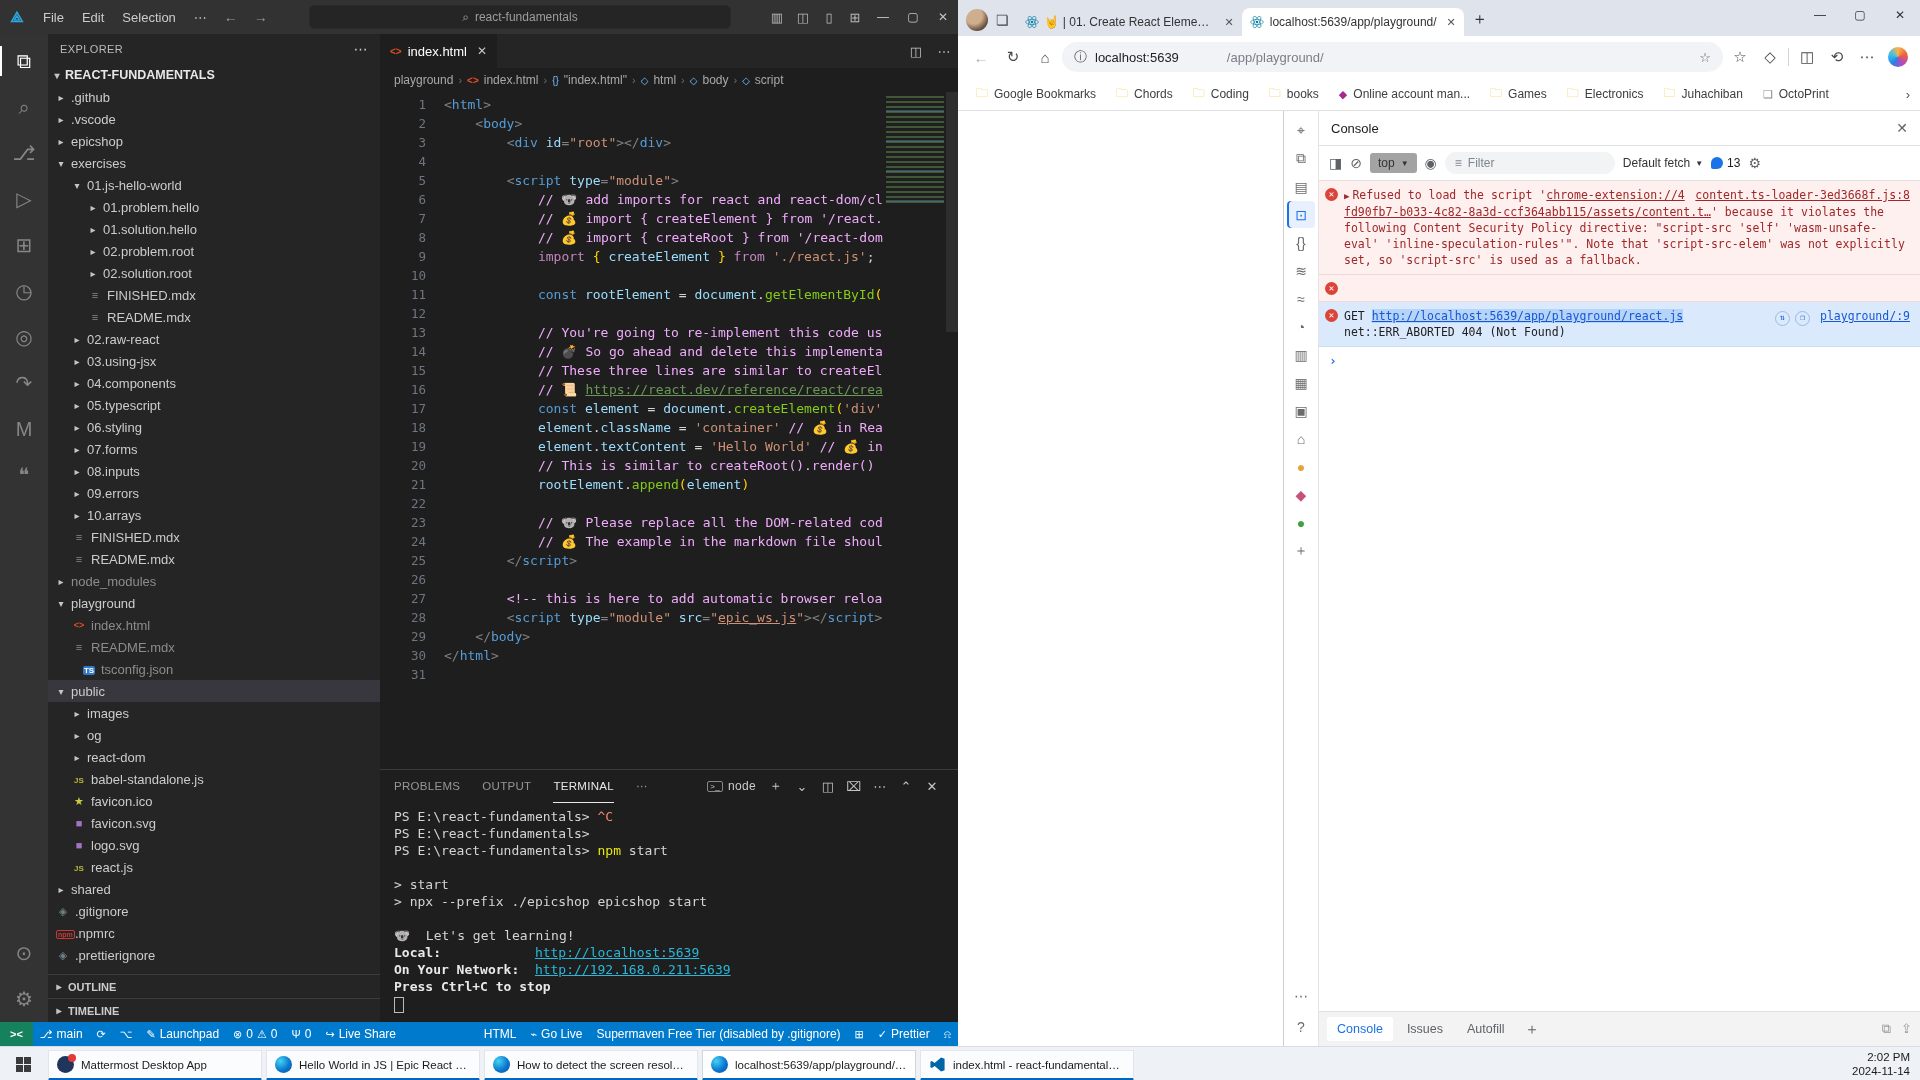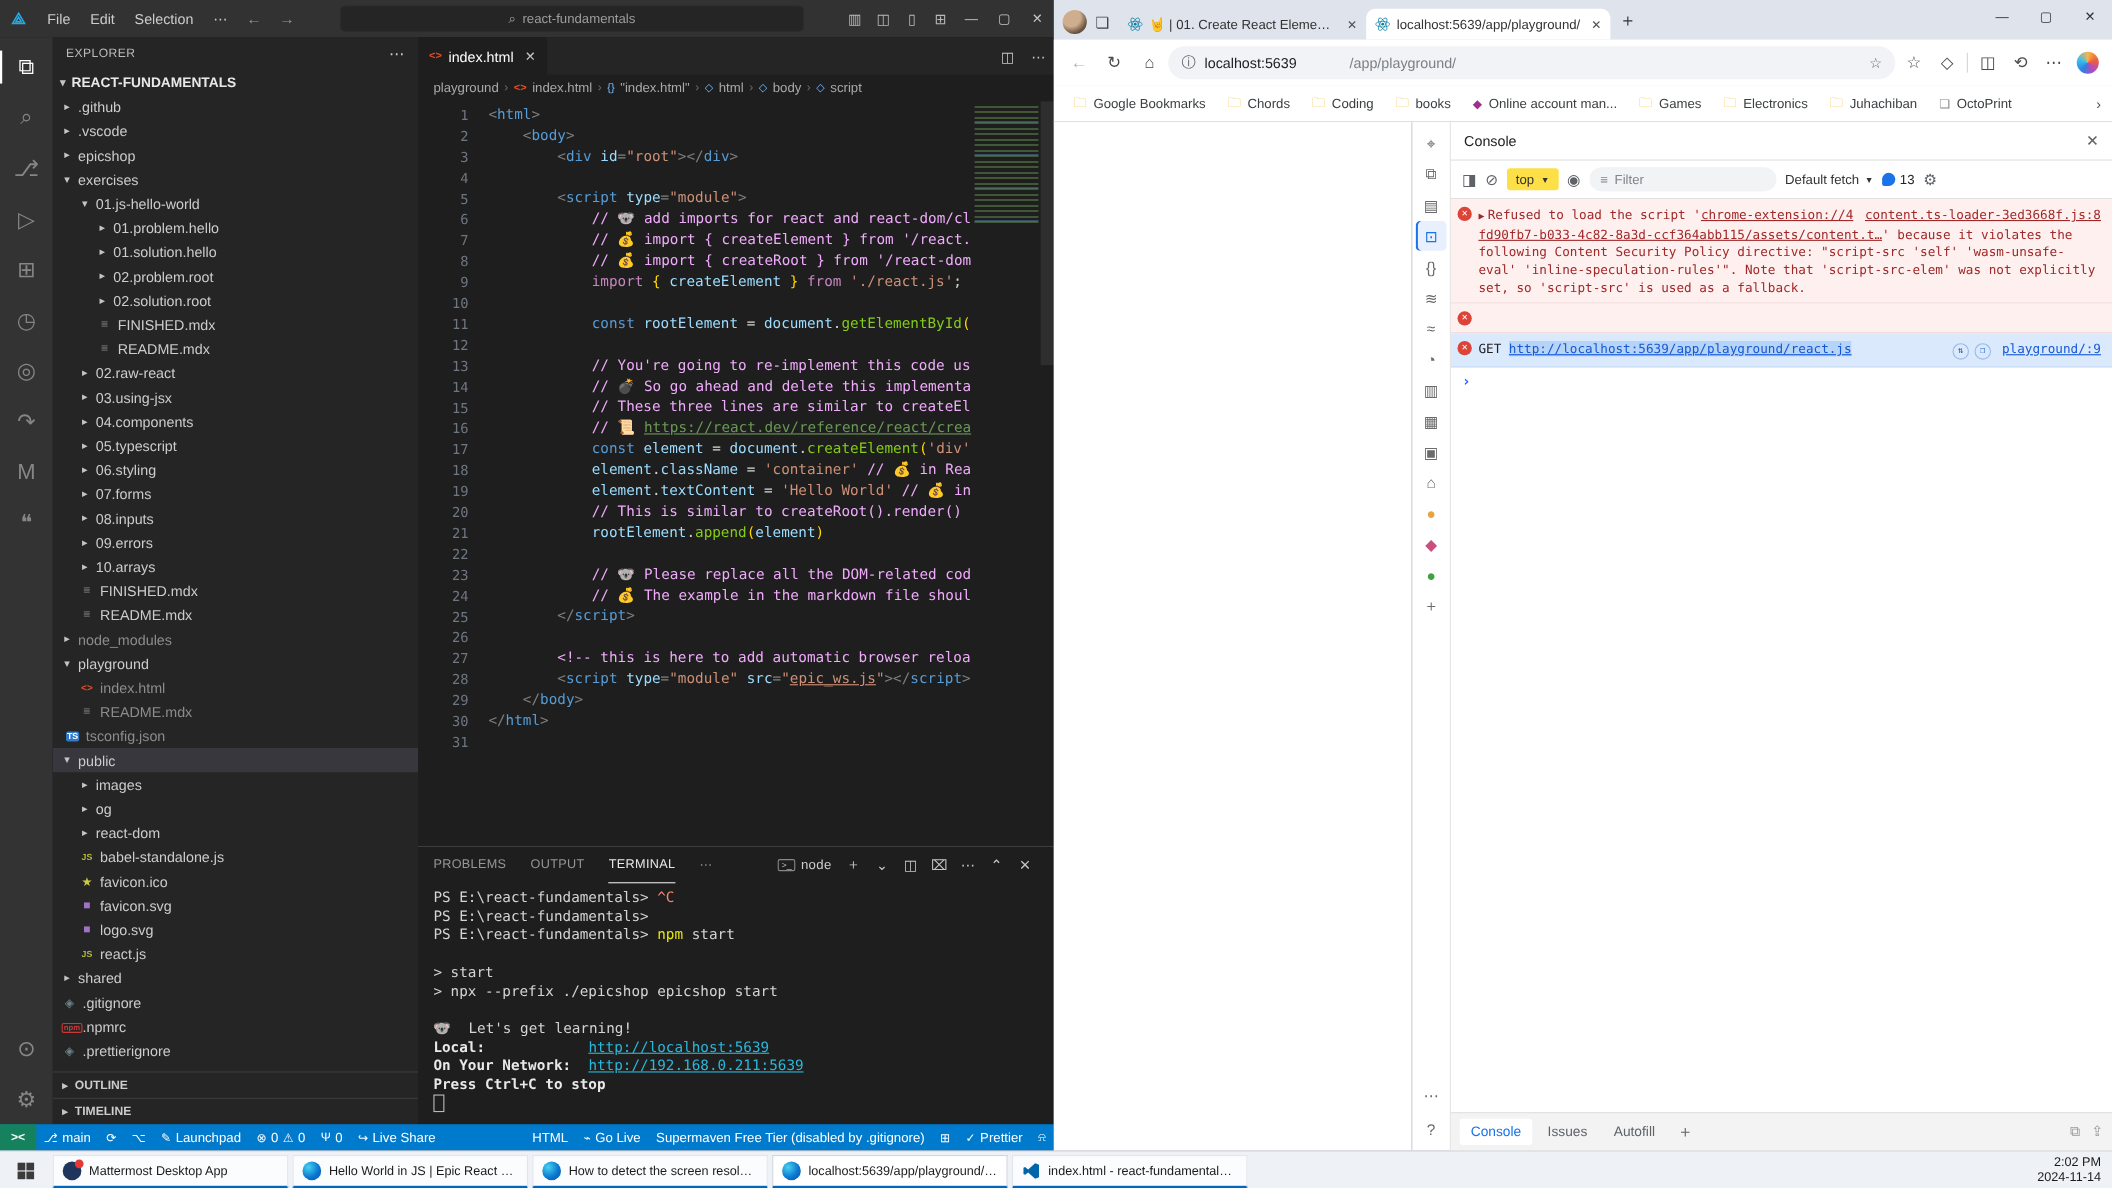--- a/index.html
+++ b/index.html
@@ -117,21 +117,21 @@
   .devtools{flex:1;background:#ffffff;border-left:1px solid #cfcfcf;display:flex;min-width:0;}
   .dstrip{width:34px;border-right:1px solid #e4e4e4;display:flex;flex-direction:column;align-items:center;padding-top:6px;gap:1px;flex:0 0 auto;}
   .dico{width:28px;height:27px;display:flex;align-items:center;justify-content:center;color:#6b6b6b;font-size:14px;border-radius:4px;}
   .dico.active{background:#e8f0fe;color:#1a73e8;box-shadow:inset 2px 0 0 #1a73e8;}
   .dbot{margin-top:auto;margin-bottom:6px;display:flex;flex-direction:column;gap:4px;align-items:center;}
   .dmain{flex:1;display:flex;flex-direction:column;min-width:0;}
   .dhead{height:34px;border-bottom:1px solid #e0e0e0;display:flex;align-items:center;padding:0 12px;font-size:13px;color:#202124;flex:0 0 auto;}
   .dhead .dx{margin-left:auto;color:#5f6368;font-size:14px;}
   .dtoolbar{height:34px;border-bottom:1px solid #e0e0e0;display:flex;align-items:center;gap:8px;padding:0 10px;font-size:12px;color:#444;flex:0 0 auto;}
   .dtb{color:#5f6368;font-size:14px;}
-  .topchip{background:#fde047;border-radius:3px;padding:3px 8px;display:flex;gap:6px;align-items:center;color:#333;}
+  .topchip{background:#a3a3a3;border-radius:3px;padding:3px 8px;display:flex;gap:6px;align-items:center;color:#333;}
   .fbox{background:#f1f3f4;border-radius:12px;height:22px;display:flex;align-items:center;gap:6px;padding:0 10px;color:#80868b;width:150px;}
   .dlevels{display:flex;align-items:center;gap:5px;color:#333;}
   .chatbadge{display:flex;align-items:center;gap:4px;color:#202124;}
   .chatdot{width:12px;height:12px;border-radius:50% 50% 50% 2px;background:#1a73e8;}
   .dmsgs{flex:1;overflow:hidden;font-size:12px;line-height:16px;}
   .dmsg{padding:6px 10px 6px 6px;display:flex;gap:6px;border-bottom:1px solid #f0d8d8;background:#fff0f0;color:#a02828;}
   .dmsg .errdot{flex:0 0 auto;width:13px;height:13px;border-radius:50%;background:#db4437;color:#fff;font-size:9px;line-height:13px;text-align:center;margin-top:1px;}
   .dmsg .body{flex:1;min-width:0;font-family:"DejaVu Sans Mono","Liberation Mono",monospace;font-size:11.5px;}
   .dmsg .exp{font-size:9px;margin-right:3px;}
   .dmsg a, .dmsg .rlink{color:#a02828;text-decoration:underline;word-break:break-all;}
@@ -307,21 +307,21 @@
               <span class="tlabel">playground</span>
             </div>
             <div class="trow dim" style="padding-left: 24px;">
               <span class="ficon" style="color: rgb(228, 77, 38); font-size: 9px; font-weight: bold;">&lt;&gt;</span>
               <span class="tlabel">index.html</span>
             </div>
             <div class="trow dim" style="padding-left: 24px;">
               <span class="ficon" style="color: rgb(138, 138, 138);">≡</span>
               <span class="tlabel">README.mdx</span>
             </div>
-            <div class="trow dim" style="padding-left: 11px;">
+            <div class="trow dim" style="padding-left: 34px;">
               <span class="ficon"><span class="chip chip-ts">TS</span></span>
               <span class="tlabel">tsconfig.json</span>
             </div>
             <div class="trow sel" style="padding-left: 8px;">
               <span class="tchev">▾</span>
               <span class="tlabel">public</span>
             </div>
             <div class="trow" style="padding-left: 24px;">
               <span class="tchev">▸</span>
               <span class="tlabel">images</span>
@@ -650,21 +650,21 @@
           <div class="dmsgs mono" id="dmsgs">
               <div class="dmsg">
                 <span class="errdot">✕</span>
                 <div class="body"><span class="srcl">content.ts-loader-3ed3668f.js:8</span><span class="exp">▶</span><span>Refused to load the script '</span><span class="rlink">chrome-extension://4fd90fb7-b033-4c82-8a3d-ccf364abb115/assets/content.t…</span><span>' because it violates the following Content Security Policy directive: "script-src 'self' 'wasm-unsafe-eval' 'inline-speculation-rules'". Note that 'script-src-elem' was not explicitly set, so 'script-src' is used as a fallback.</span></div>
               </div>
               <div class="dmsg">
                 <span class="errdot">✕</span>
               </div>
               <div class="dmsg net">
                 <span class="errdot">✕</span>
-                <div class="body"><span class="srcl" style="text-decoration: none;"><span class="srcl">playground/:9</span><span><span class="ric">⇅</span><span class="ric">❐</span></span></span><span>GET </span><span class="blink">http://localhost:5639/app/playground/react.js</span></div>
+                <div class="body"><span class="srcl" style="text-decoration: none;"><span class="srcl">playground/:9</span><span><span class="ric">⇅</span><span class="ric">❐</span></span></span><span>GET </span><span class="blink">http://localhost:5639/app/playground/react.js</span><div>net::ERR_ABORTED 404 (Not Found)</div></div>
               </div>
               <div class="dprompt">›</div>
             </div>
           <div class="dbottom" id="dbottom">
               <span class="dbtab active">Console</span>
               <span class="dbtab">Issues</span>
               <span class="dbtab">Autofill</span>
               <span class="dbplus">＋</span>
               <span class="dbright">
                 <span>⧉</span>

